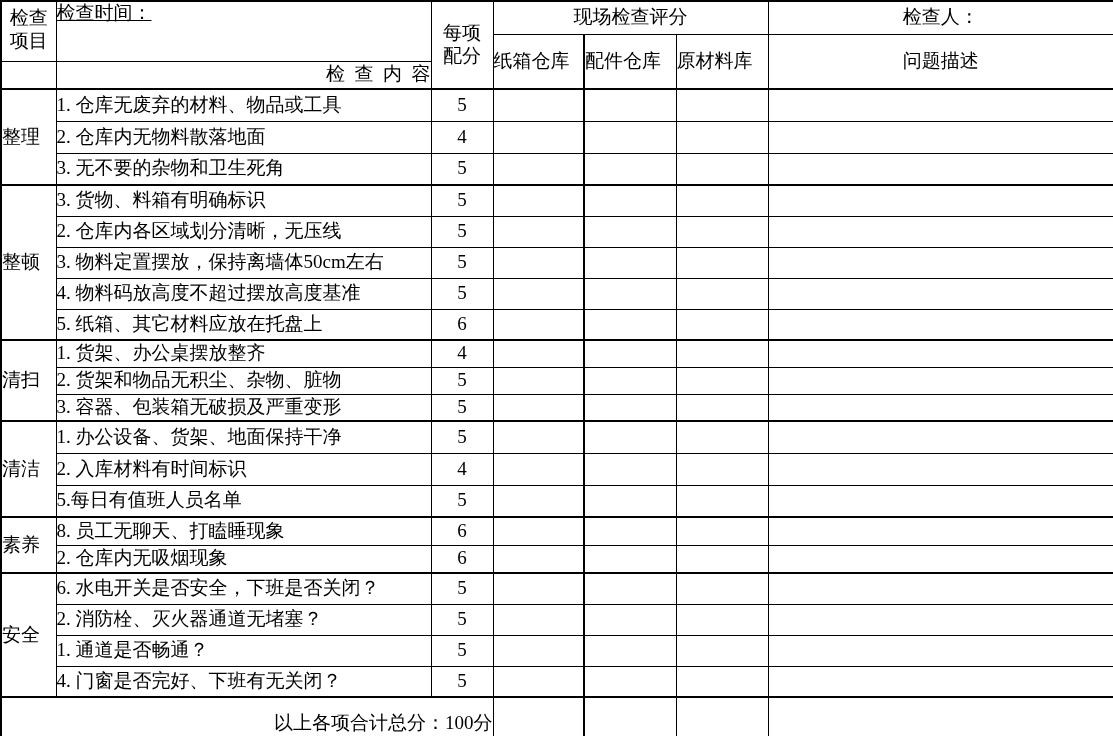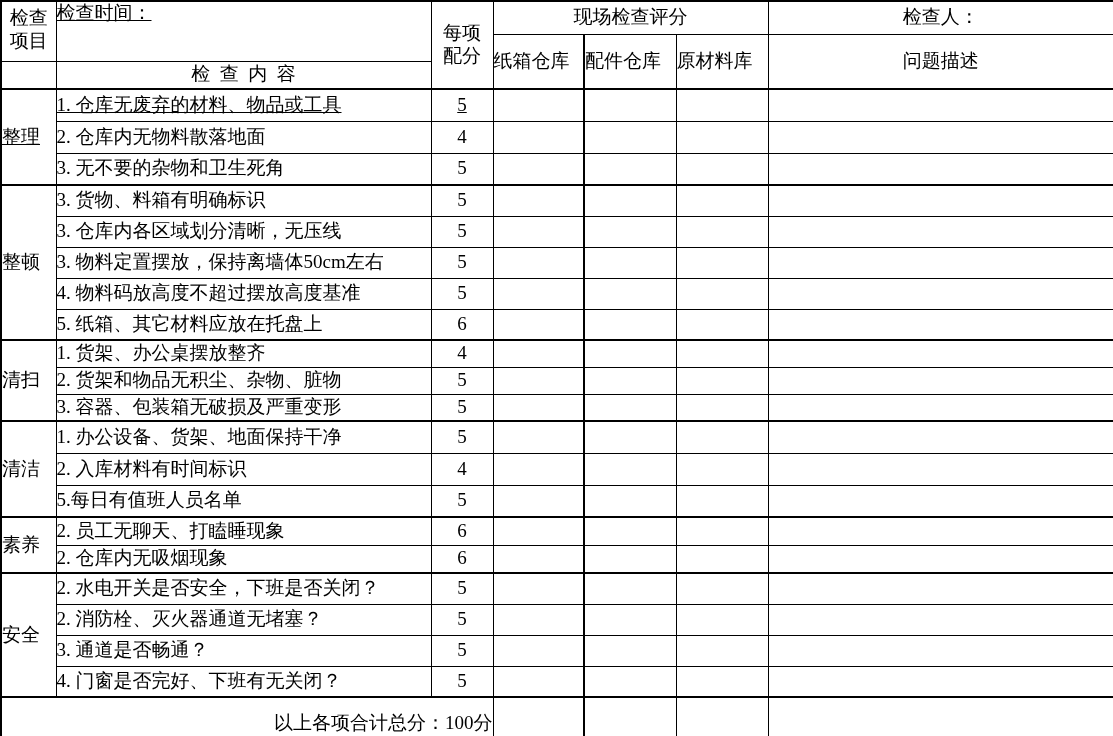--- a/index.html
+++ b/index.html
@@ -36,38 +36,38 @@
   
   tr.sec0 { height: 32px; }
   tr.sec1 { height: 31px; }
   tr.sec2 { height: 27px; }
   tr.sec3 { height: 32px; }
   tr.sec4 { height: 28px; }
   tr.sec5 { height: 31px; }
   tr.total { height: 53px; }
   
   tr.sect td, tr.total td { border-top-width: 2px; }
-  tr.sec0.sect td { border-top-width: 2px; text-decoration: underline; }
+  tr.sec0.sect td { border-top-width: 2px; }
   .vthick { border-left-width: 2px !important; }
   tr.h3 th, tr.h3 td { border-bottom-width: 2px; }
 
   .project-head {
     vertical-align: middle;
     white-space: pre-line;
     font-size: 19px;
     font-family: Liberation Mono, monospace;
   }
   .time-head {
     text-align: left;
     vertical-align: top;
     padding: 6px 4px 0 5px;
     text-decoration: underline;
   }
   .content-head {
-    text-align: center;
+    text-align: right;
     vertical-align: middle;
     padding-left: 5px;
     white-space: pre;
   }
   .points-head {
     vertical-align: middle;
     white-space: pre-line;
     font-family: Liberation Serif, serif;
   }
   .scoregroup-head {
@@ -175,21 +175,21 @@
       <tr class="sec1 sect">
         <td class="cat" rowspan="5">整顿</td>
         <td class="item">3. 货物、料箱有明确标识</td>
         <td class="pts">5</td>
         <td></td>
         <td class="vthick"></td>
         <td></td>
         <td></td>
       </tr>
       <tr class="sec1">
-        <td class="item">3. 仓库内各区域划分清晰，无压线</td>
+        <td class="item">2. 仓库内各区域划分清晰，无压线</td>
         <td class="pts">5</td>
         <td></td>
         <td class="vthick"></td>
         <td></td>
         <td></td>
       </tr>
       <tr class="sec1">
         <td class="item">3. 物料定置摆放，保持离墙体50cm左右</td>
         <td class="pts">5</td>
         <td></td>
@@ -258,54 +258,54 @@
       <tr class="sec3">
         <td class="item">5.每日有值班人员名单</td>
         <td class="pts">5</td>
         <td></td>
         <td class="vthick"></td>
         <td></td>
         <td></td>
       </tr>
       <tr class="sec4 sect">
         <td class="cat" rowspan="2">素养</td>
-        <td class="item">2. 员工无聊天、打瞌睡现象</td>
+        <td class="item">8. 员工无聊天、打瞌睡现象</td>
         <td class="pts">6</td>
         <td></td>
         <td class="vthick"></td>
         <td></td>
         <td></td>
       </tr>
       <tr class="sec4">
         <td class="item">2. 仓库内无吸烟现象</td>
         <td class="pts">6</td>
         <td></td>
         <td class="vthick"></td>
         <td></td>
         <td></td>
       </tr>
       <tr class="sec5 sect">
         <td class="cat" rowspan="4">安全</td>
-        <td class="item">2. 水电开关是否安全，下班是否关闭？</td>
+        <td class="item">6. 水电开关是否安全，下班是否关闭？</td>
         <td class="pts">5</td>
         <td></td>
         <td class="vthick"></td>
         <td></td>
         <td></td>
       </tr>
       <tr class="sec5">
         <td class="item">2. 消防栓、灭火器通道无堵塞？</td>
         <td class="pts">5</td>
         <td></td>
         <td class="vthick"></td>
         <td></td>
         <td></td>
       </tr>
       <tr class="sec5">
-        <td class="item">3. 通道是否畅通？</td>
+        <td class="item">1. 通道是否畅通？</td>
         <td class="pts">5</td>
         <td></td>
         <td class="vthick"></td>
         <td></td>
         <td></td>
       </tr>
       <tr class="sec5">
         <td class="item">4. 门窗是否完好、下班有无关闭？</td>
         <td class="pts">5</td>
         <td></td>

